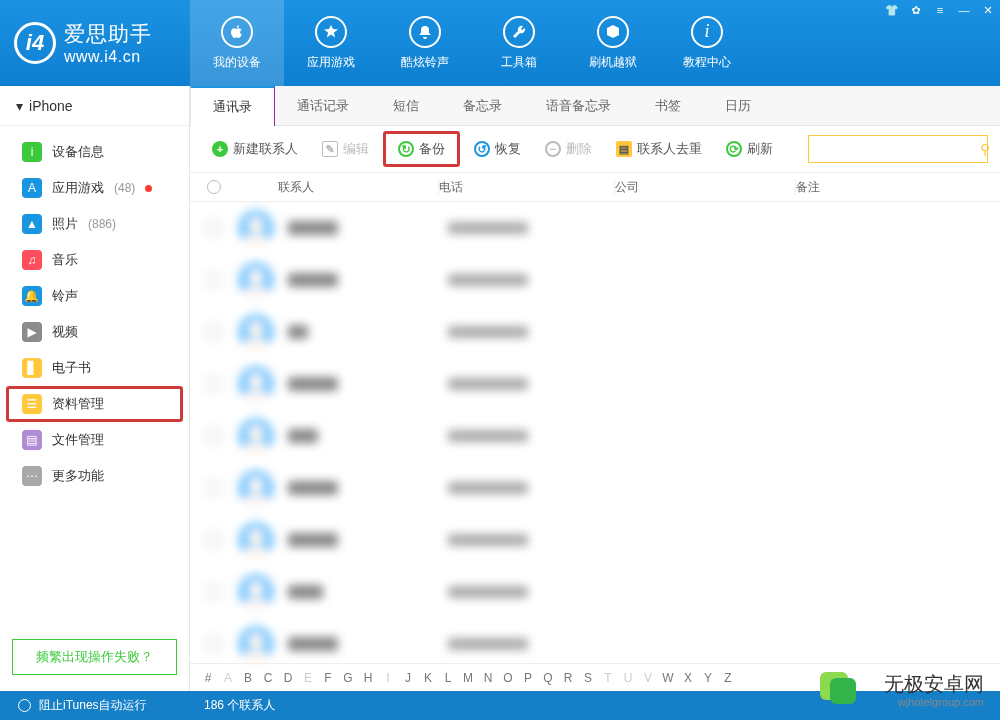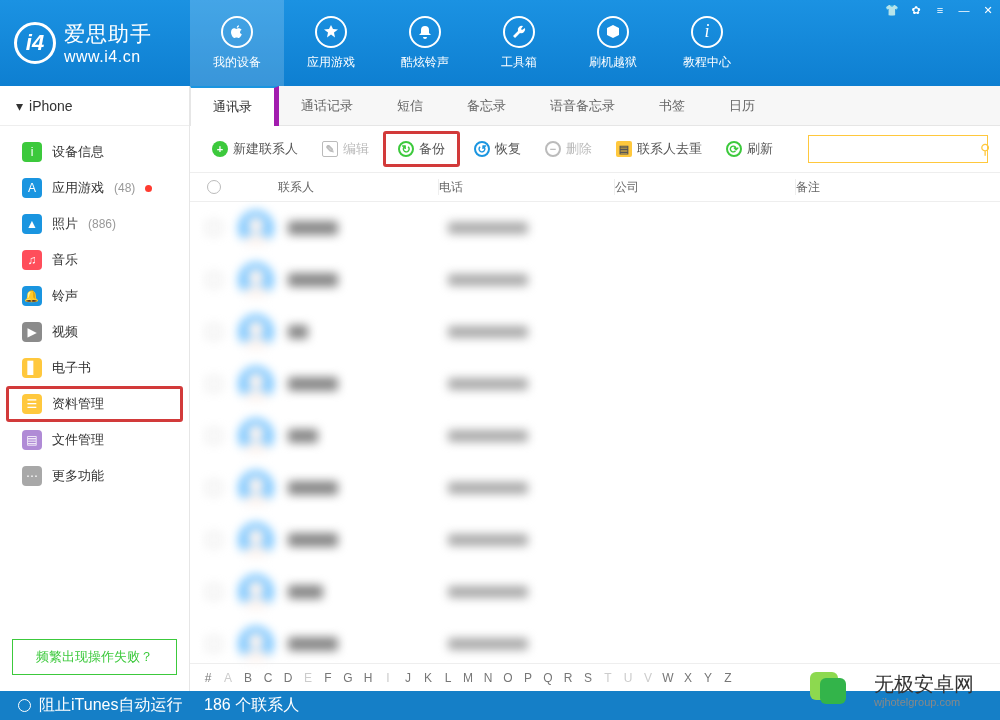--- a/index.html
+++ b/index.html
@@ -31,21 +31,21 @@
 .side-item .cnt { color: #999; font-size: 12px; }
 .side-item .dot { width: 7px; height: 7px; background: #ff3b30; border-radius: 50%; }
 .side-item.highlight { border: 3px solid #d23a3a; border-radius: 3px; margin: 0 6px; padding-left: 13px; }
 .side-icon { width: 20px; height: 20px; border-radius: 4px; display: flex; align-items: center; justify-content: center; font-size: 12px; color: #fff; }
 .ico-info{background:#3cc93c}.ico-apps{background:#1a95e0}.ico-photo{background:#1a95e0}.ico-music{background:#ff4e5b}.ico-ring{background:#1a95e0}.ico-video{background:#8b8b8b}.ico-book{background:#ffc83d}.ico-data{background:#ffc83d}.ico-file{background:#b08bd6}.ico-more{background:#a8a8a8}
 .tip-link { margin: 8px 12px 16px; border: 1px solid #3cc93c; color: #3cc93c; text-align: center; padding: 8px 0; font-size: 13px; cursor: pointer; }
 
 .main { flex: 1; display: flex; flex-direction: column; }
 .sub-tabs { height: 40px; border-bottom: 1px solid #e6e6e6; display: flex; align-items: stretch; }
 .sub-tab { padding: 0 22px; display: flex; align-items: center; font-size: 13px; color: #666; cursor: pointer; }
-.sub-tab.active { background: #fff; color: #333; border-top: 2px solid #1a95e0; border-left: 1px solid #e6e6e6; border-right: 5px solid #a21caf; margin-bottom: -1px; }
+.sub-tab.active { background: #fff; color: #333; border-top: 2px solid #1a95e0; border-left: 1px solid #e6e6e6; border-right: 1px solid #a21caf; margin-bottom: -1px; }
 .sub-tabs { background: #f7f7f7; }
 
 .toolbar { height: 46px; display: flex; align-items: center; padding: 0 12px; gap: 4px; }
 .tb-btn { display: flex; align-items: center; gap: 5px; padding: 4px 10px; font-size: 13px; color: #555; cursor: pointer; }
 .tb-btn.disabled { color: #bbb; }
 .tb-btn.highlight { border: 3px solid #d23a3a; border-radius: 3px; padding: 6px 12px; }
 .tb-ico { width: 16px; height: 16px; border-radius: 50%; display: inline-flex; align-items: center; justify-content: center; font-size: 11px; font-weight: bold; }
 .ic-add{background:#3cc93c;color:#fff}.ic-edit{color:#bbb;border:1px solid #bbb;border-radius:2px}.ic-bak{color:#3cc93c;border:2px solid #3cc93c}.ic-res{color:#1a95e0;border:2px solid #1a95e0}.ic-del{color:#bbb;border:2px solid #bbb}.ic-dup{background:#ffc83d;border-radius:2px}.ic-ref{color:#3cc93c;border:2px solid #3cc93c}
 .search-box { margin-left: auto; width: 180px; height: 28px; border: 1px solid #ffc83d; display: flex; align-items: center; padding-right: 6px; }
 .search-box input { flex: 1; border: none; outline: none; padding: 0 8px; font-size: 12px; }
@@ -66,26 +66,26 @@
 .avatar { width: 36px; height: 36px; background: #7fc8ff; border-radius: 50%; margin-right: 14px; position: relative; overflow: hidden; }
 .avatar::before { content: ""; position: absolute; width: 16px; height: 16px; background: #fff5f0; border-radius: 50%; top: 7px; left: 10px; }
 .avatar::after { content: ""; position: absolute; width: 28px; height: 16px; background: #fff5f0; border-radius: 50% 50% 0 0; bottom: -4px; left: 4px; }
 .name-blur { width: 50px; height: 14px; background: #888; border-radius: 3px; }
 .phone-blur { width: 80px; height: 12px; background: #aaa; border-radius: 3px; }
 
 .alpha { height: 28px; border-top: 1px solid #eee; display: flex; align-items: center; padding-left: 8px; gap: 0; font-size: 12px; }
 .alpha span { width: 20px; text-align: center; color: #777; cursor: pointer; }
 .alpha span.dim { color: #ccc; }
 
-.statusbar { height: 29px; background: #157fc7; display: flex; align-items: center; color: #fff; font-size: 16px; }
+.statusbar { height: 29px; background: #157fc7; display: flex; align-items: center; color: #fff; font-size: 12px; }
 .status-left { display: flex; align-items: center; gap: 8px; padding-left: 18px; width: 190px; }
 .status-left .ring { width: 13px; height: 13px; border: 1.5px solid #fff; border-radius: 50%; }
 .status-mid { padding-left: 14px; }
 
-.watermark { position: absolute; right: 26px; bottom: 8px; display: flex; align-items: center; gap: 22px; }
+.watermark { position: absolute; right: 16px; bottom: 8px; display: flex; align-items: center; gap: 22px; text-align: right; }
 .wm-logo { width: 46px; height: 46px; position: relative; }
 .wm-logo::before { content: ""; position: absolute; width: 28px; height: 28px; background: #8dd94f; border-radius: 6px; top: 6px; left: 4px; }
 .wm-logo::after { content: ""; position: absolute; width: 26px; height: 26px; background: #33b44a; border-radius: 6px; top: 12px; left: 14px; }
 .wm-text { font-size: 20px; color: #333; font-weight: 500; }
 .wm-sub { font-size: 11px; color: #888; margin-top: -2px; }
 
 svg { display: block; }
 </style>
 </head>
 <body>

